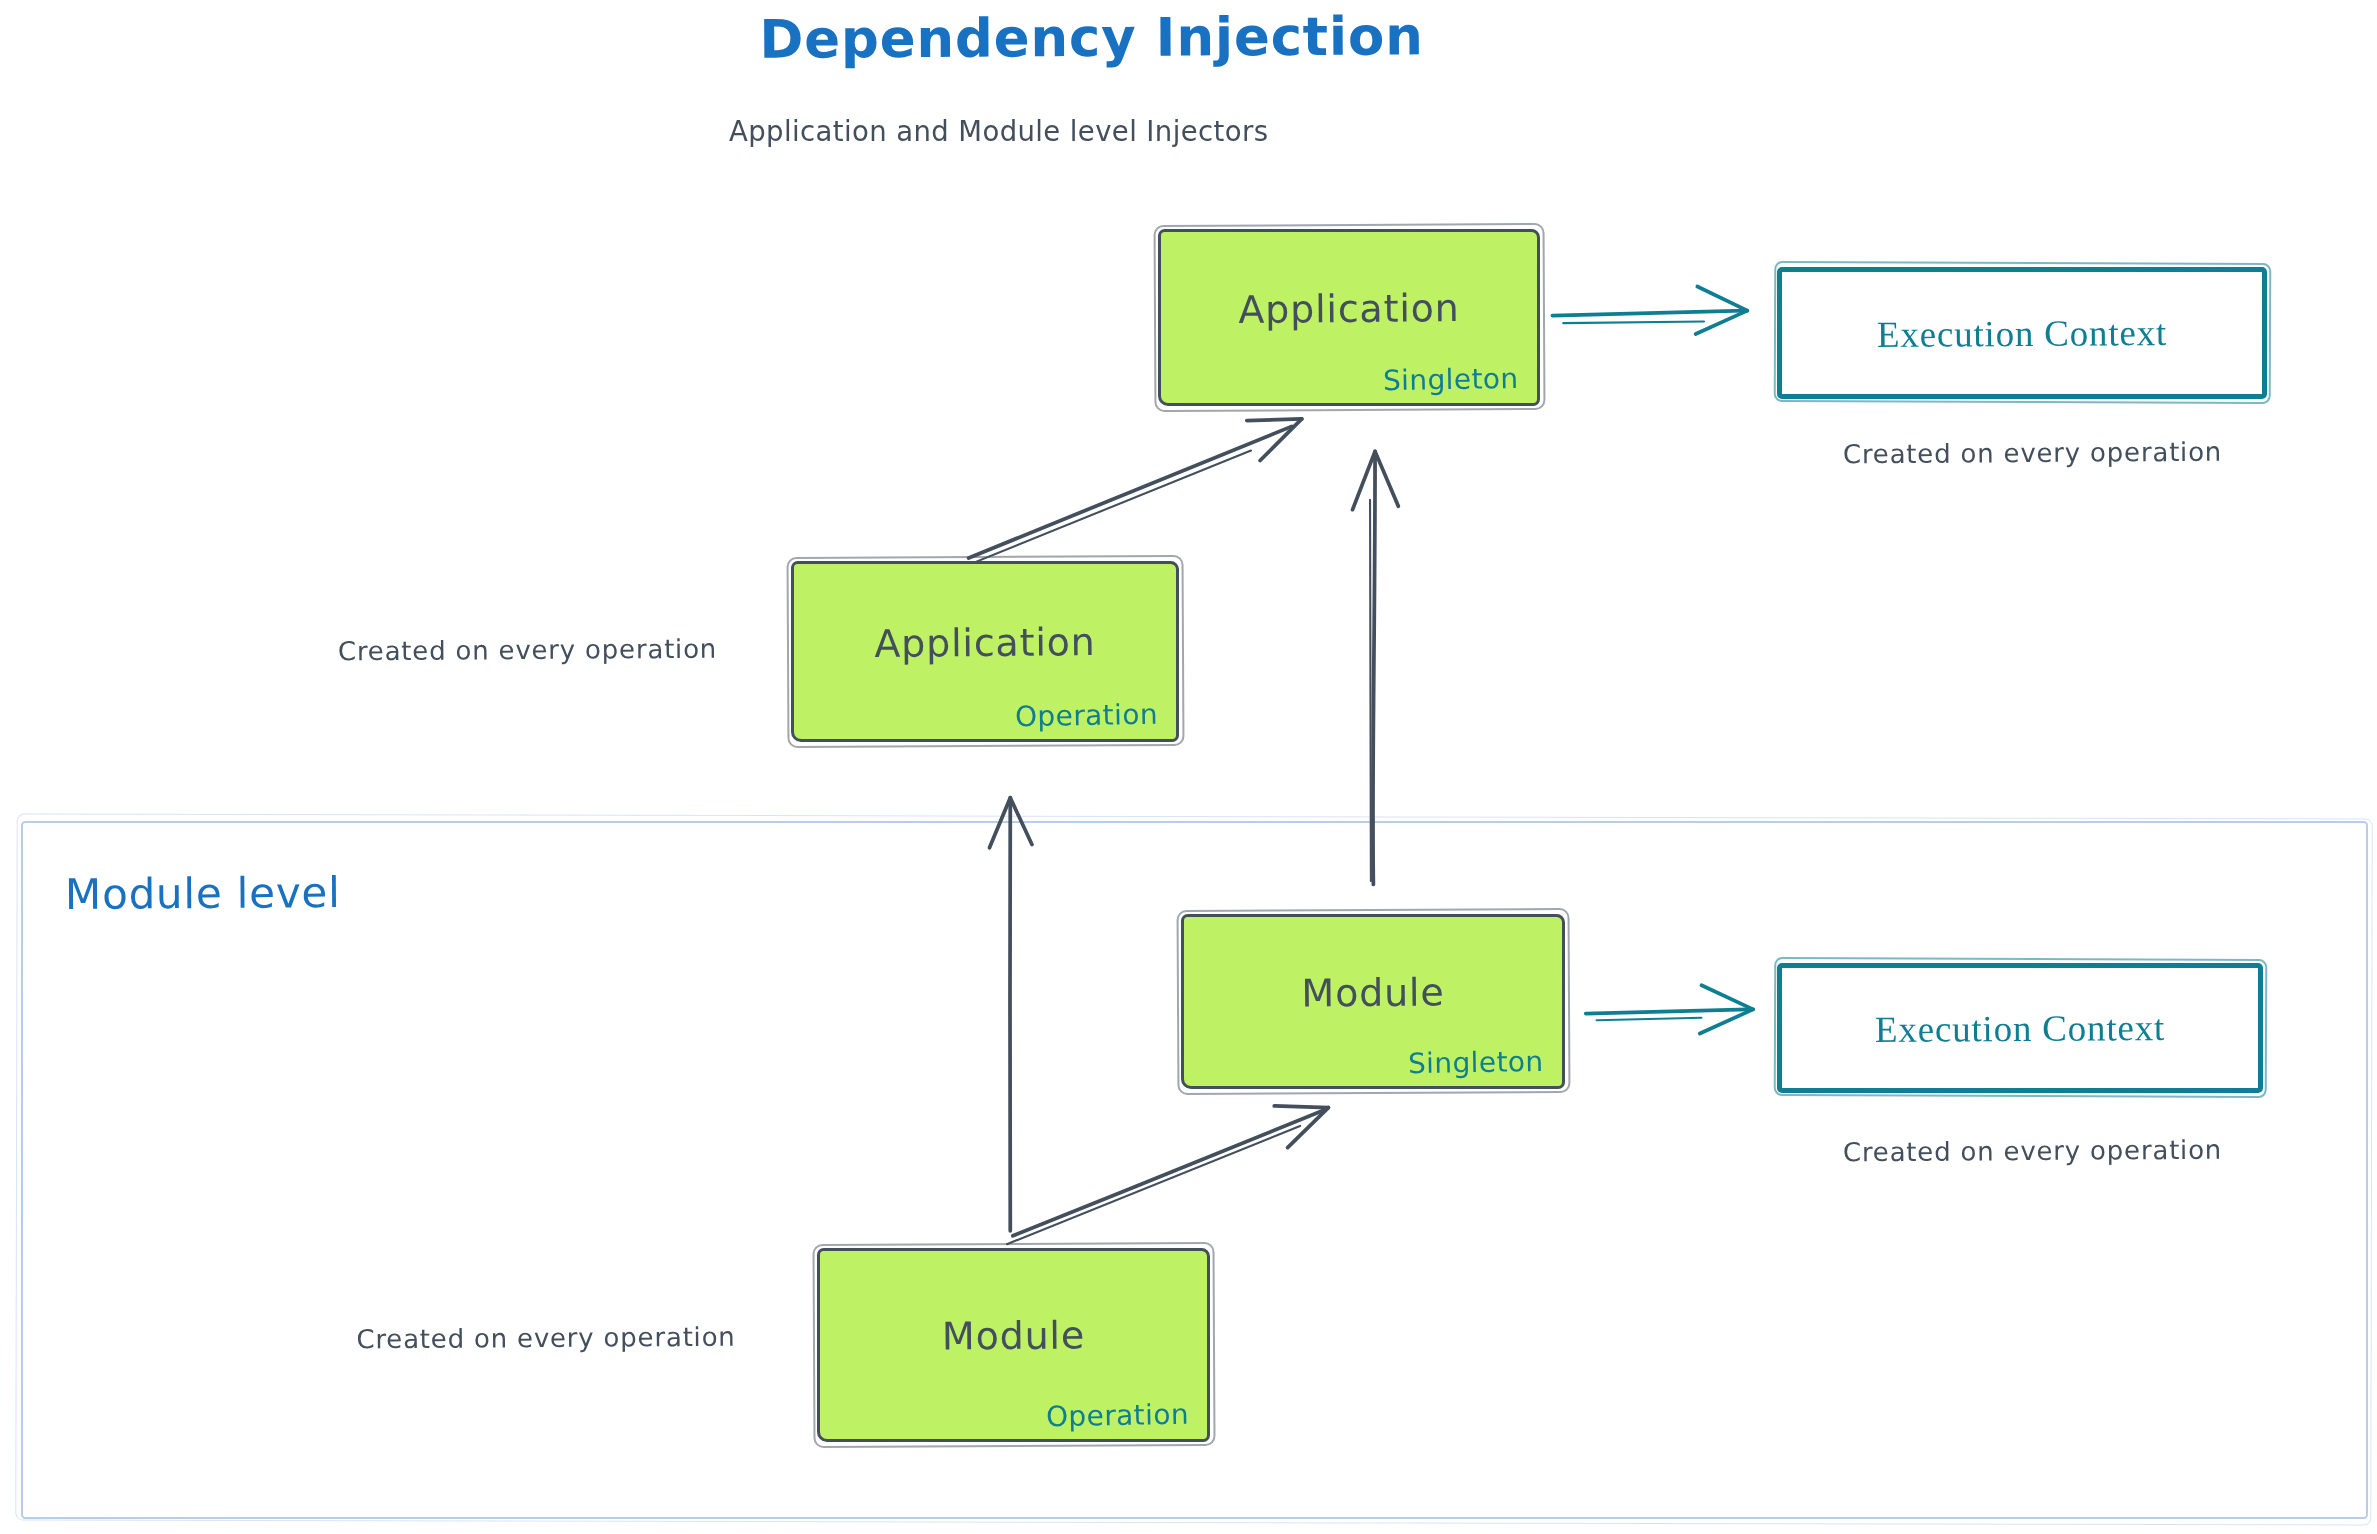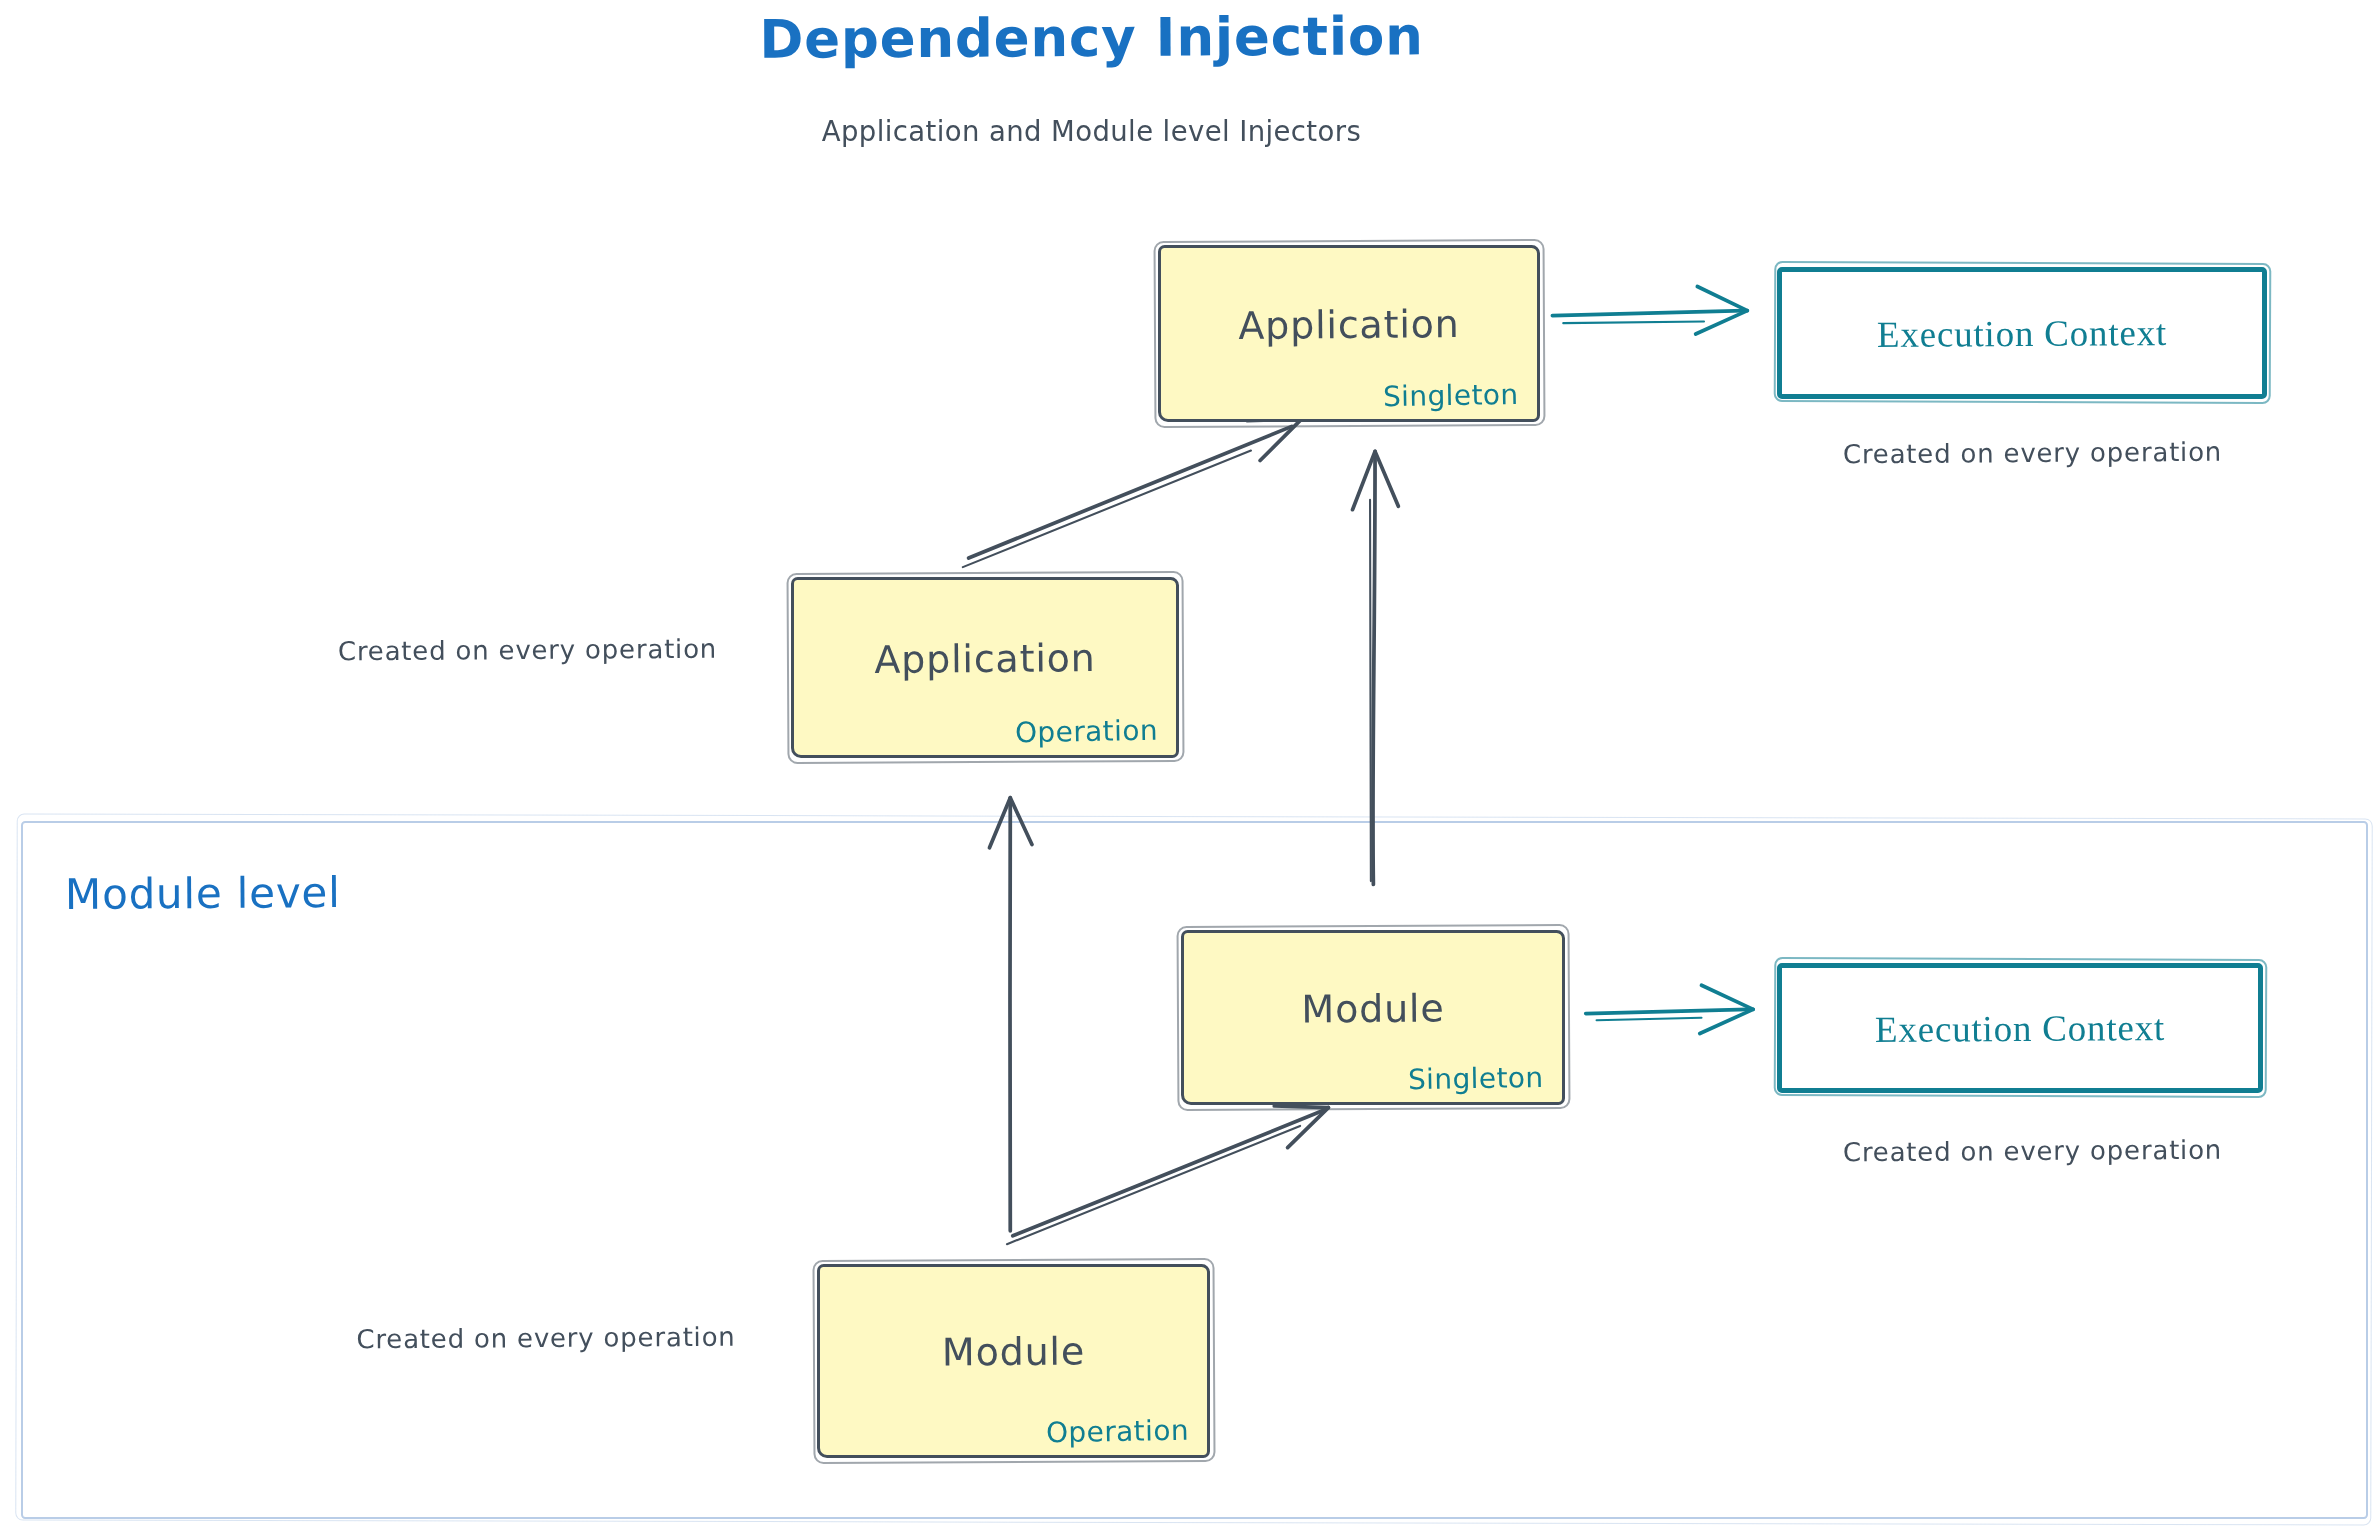--- a/index.html
+++ b/index.html
@@ -10,21 +10,21 @@
     position:relative; width:2377px; height:1534px; background:#fff;
     font-family:"DejaVu Sans", sans-serif; overflow:hidden;
   }
   
   .title{
     position:absolute; left:729px; top:6.7px; width:725px; text-align:center;
     font-size:53px; font-weight:bold; letter-spacing:0.8px; color:var(--blue);
     transform:rotate(-.3deg);
   }
   .subtitle{
-    position:absolute; left:729px; top:115px; width:725px; text-align:center;
+    position:absolute; left:729px; top:115px; width:725px; text-align:left;
     font-size:27.5px; color:var(--dark); letter-spacing:0.4px;
   }
   
   .level{
     position:absolute; border:2.5px solid var(--section-border); border-radius:4.2px;
     background:transparent; z-index:1;
   }
   .level::after{
     content:""; position:absolute; inset:-6.7px; border:1.7px solid var(--section-border);
     border-radius:7.5px; opacity:.55; transform:rotate(.12deg); pointer-events:none;
@@ -33,21 +33,21 @@
   .level-module{ left:21px; top:821px; width:2343px; height:694px; }
   .level-label{
     position:absolute; font-size:42px; color:var(--blue); letter-spacing:0.8px;
     transform:rotate(-.4deg); white-space:nowrap;
   }
   .level-app .level-label{ left:37px; top:50px; }
   .level-module .level-label{ left:42px; top:46px; }
   
   .node{
     position:absolute; border:3.3px solid var(--dark); border-radius:6.7px 8.3px 6.7px 10px;
-    background:#fef9c3; z-index:3;margin-top:16px;
+    background:#bef264; z-index:3;
   }
   .node::after{
     content:""; position:absolute; inset:-8.3px -7.5px -7.5px -7.5px; border:2.5px solid var(--dark);
     border-radius:10px; opacity:.5; transform:rotate(-.3deg); pointer-events:none;
   }
   .n-app-singleton{ left:1158px; top:229px; width:376px; height:171px; }
   .n-app-operation{ left:791px;  top:561px; width:382px; height:175px; }
   .n-module-singleton{ left:1181px; top:914px; width:378px; height:169px; }
   .n-module-operation{ left:817px;  top:1248px; width:387px; height:188px; }
   .node-title{

